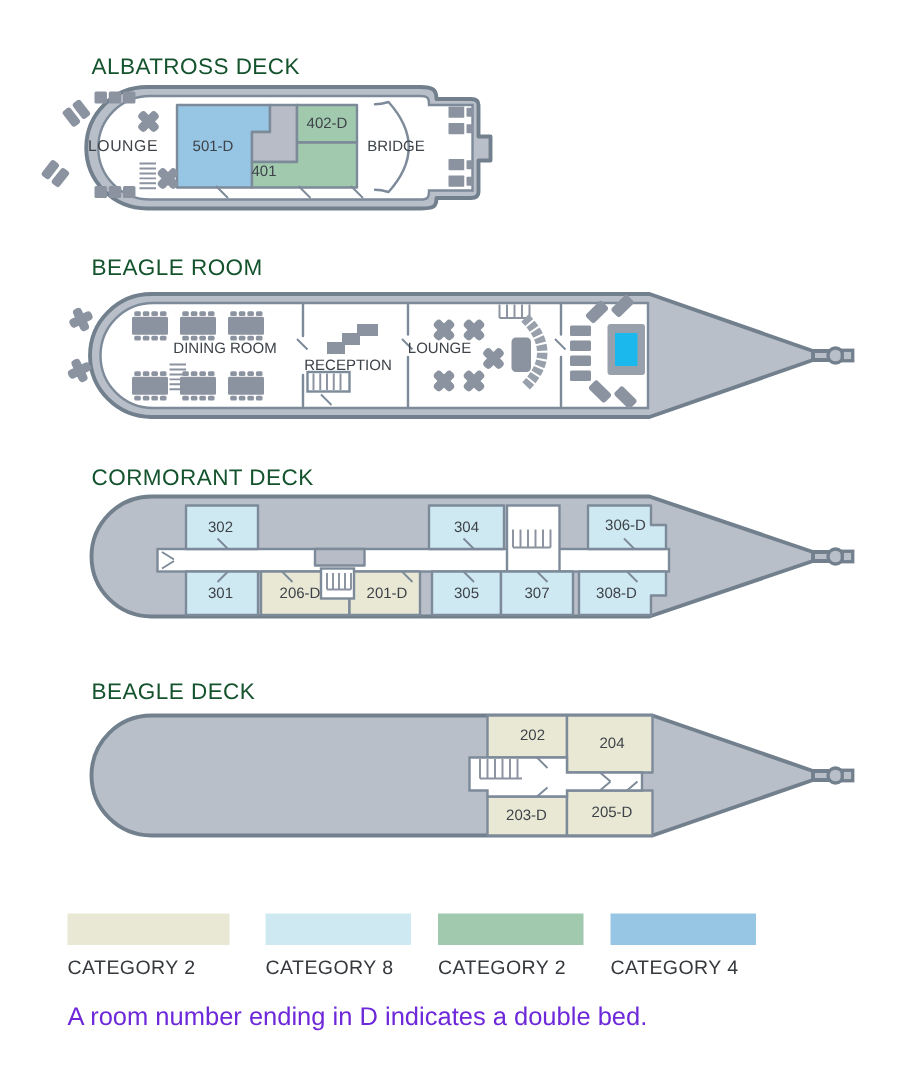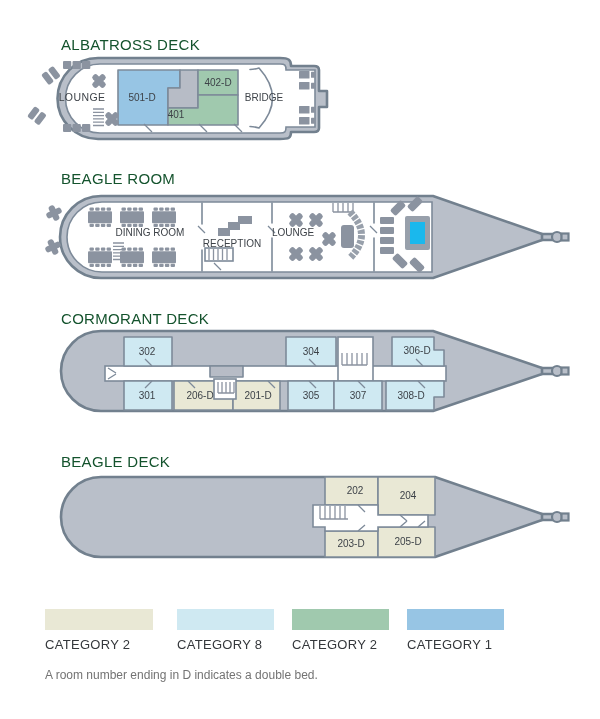--- a/index.html
+++ b/index.html
@@ -16,21 +16,21 @@
   .wall{stroke:#7d8a99;stroke-width:1.6;fill:none;stroke-linecap:round;}
   .door{stroke:#7d8a99;stroke-width:1.3;fill:none;}
   .furn{fill:#8b93a0;stroke:none;}
   .tick{stroke:#8b93a0;stroke-width:1.3;fill:none;}
   text.lbl{font-family:"Liberation Sans",sans-serif;font-size:10px;fill:#3d4248;
            text-anchor:middle;dominant-baseline:middle;}
   text.big{font-size:10.5px;letter-spacing:.4px;}
   .legend-sw{position:absolute;height:21px;}
   .legend-lb{position:absolute;font-size:13px;letter-spacing:.3px;color:#35383c;}
   .c2bg{background:#e9e8d5}.c3bg{background:#cfe9f2}.c4bg{background:#a0c9ae}.c5bg{background:#97c5e4}
-  .note{position:absolute;font-size:12px;color:#737373;}
+  .note{position:absolute;font-size:17px;color:#6d28d9;}
 </style>
 </head>
 <body>
 
 <div id="stage">
 
   <svg width="0" height="0">
     <defs>
       <g id="dt">
         <rect x="0" y="4.2" width="24" height="12" rx="1"></rect>
@@ -194,17 +194,17 @@
   </svg>
 
   <div>
     <div class="legend-sw c2bg" style="left:45px;top:609px;width:108px"></div>
     <div class="legend-sw c3bg" style="left:177px;top:609px;width:97px"></div>
     <div class="legend-sw c4bg" style="left:292px;top:609px;width:97px"></div>
     <div class="legend-sw c5bg" style="left:407px;top:609px;width:97px"></div>
     <div class="legend-lb" style="left:45px;top:637px">CATEGORY 2</div>
     <div class="legend-lb" style="left:177px;top:637px">CATEGORY 8</div>
     <div class="legend-lb" style="left:292px;top:637px">CATEGORY 2</div>
-    <div class="legend-lb" style="left:407px;top:637px">CATEGORY 1</div>
+    <div class="legend-lb" style="left:407px;top:637px">CATEGORY 4</div>
   </div>
 
   <div class="note" style="left:45px;top:668px">A room number ending in D indicates a double bed.</div>
 </div>
 
 </body></html>

